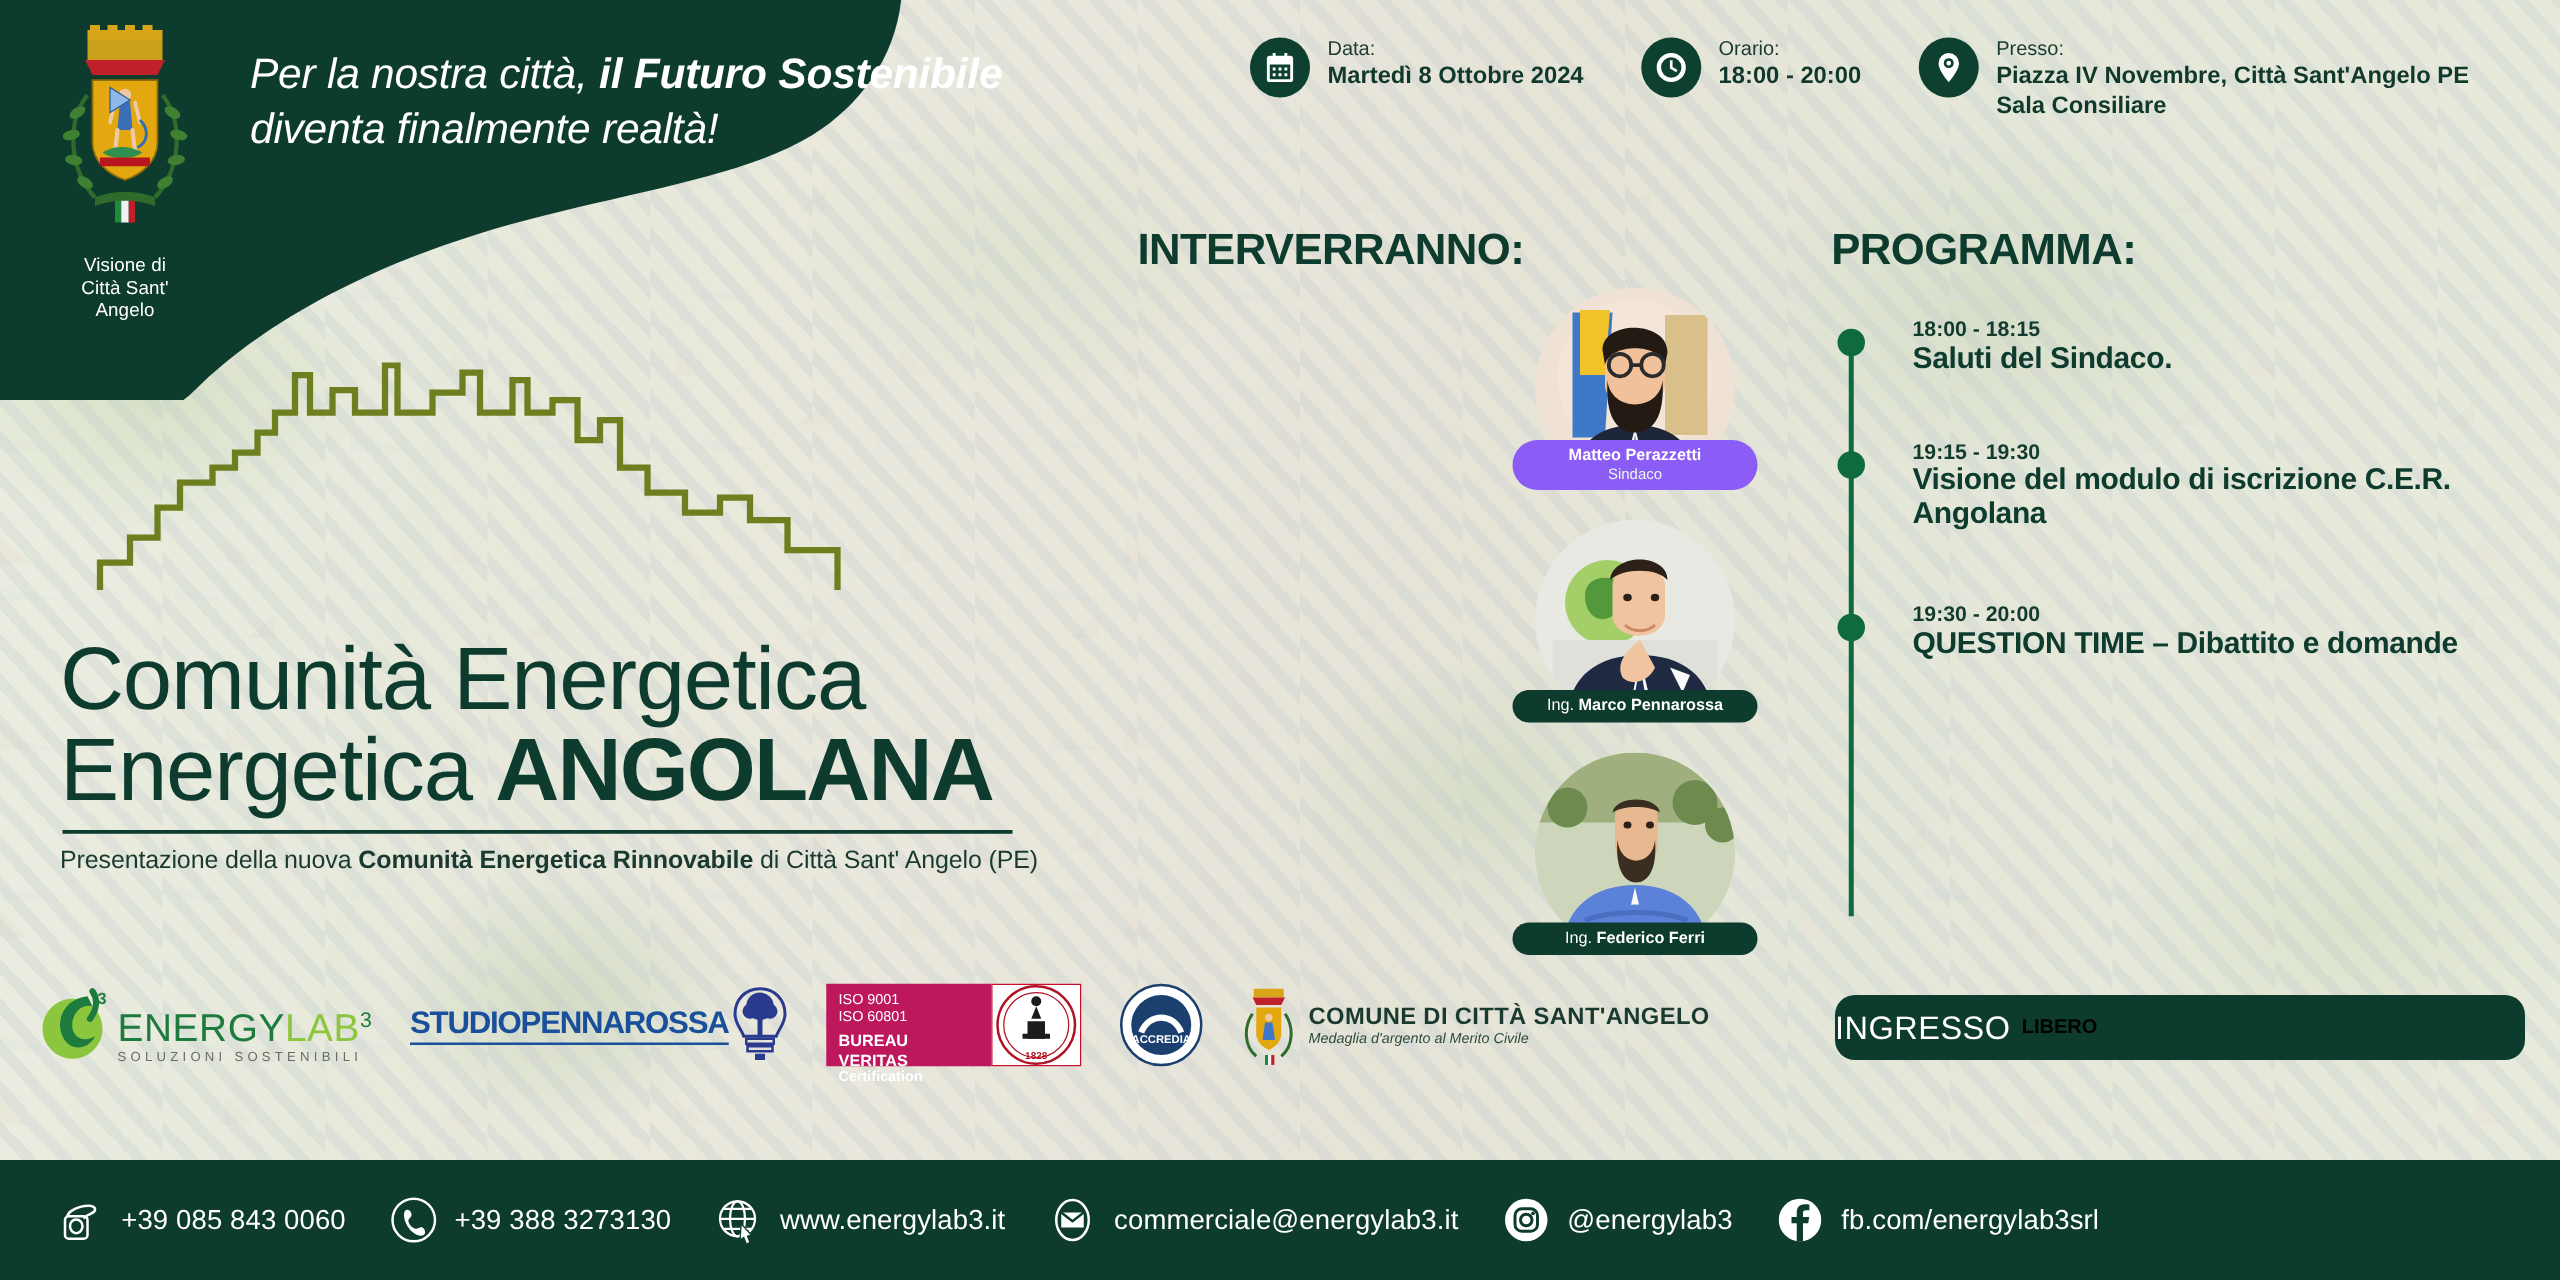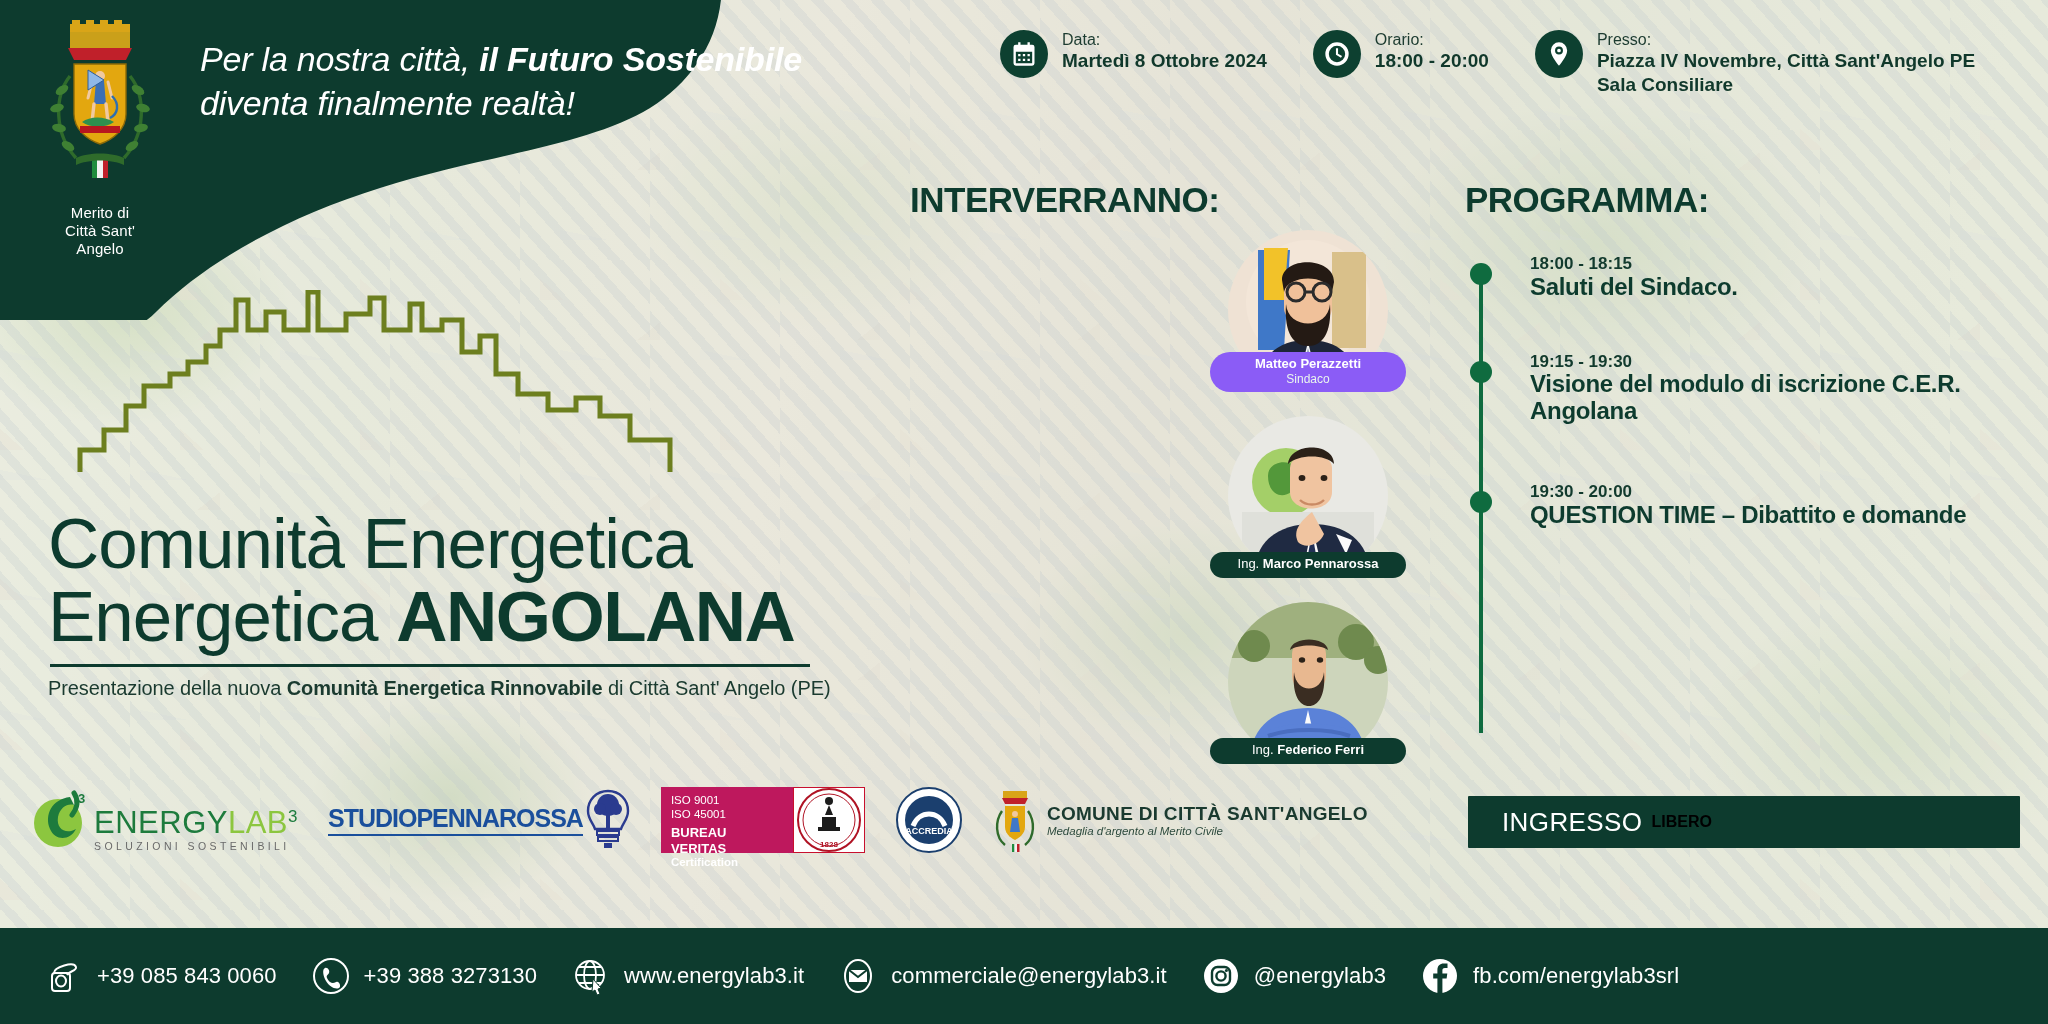--- a/index.html
+++ b/index.html
@@ -120,21 +120,21 @@
 
   .accredia { width:68px; height:68px; }
 
   .comune { display:flex; align-items:center; gap:10px; }
   .comune-crest { width:44px; height:66px; }
   .comune-t1 { font-size:19px; font-weight:700; color:#1a3a2f; letter-spacing:.3px; }
   .comune-t2 { font-size:11.5px; font-style:italic; color:#2c4a3d; }
 
   
   .ingresso { position:absolute; left:1468px; top:796px; width:552px; height:52px; z-index:5;
-    background:#0d3b2e; border-radius:1px; display:flex; align-items:center; padding-left:34px; }
+    background:#0d3b2e; border-radius:16px; display:flex; align-items:center; }
   .ingresso span { color:#fff; font-size:26px; letter-spacing:.4px; font-weight:400; }
   .ingresso b { font-weight:700; margin-left:9px; }
 
   
   .footer { position:absolute; left:0; bottom:0; width:2048px; height:96px; background:#0d3b2e;
     z-index:6; display:flex; align-items:center; padding-left:44px; gap:34px; }
   .fi { display:flex; align-items:center; gap:13px; }
   .fi-ico { width:40px; height:40px; flex:0 0 40px; display:flex; align-items:center; justify-content:center; }
   .fi-ico svg { width:38px; height:38px; }
   .fi-txt { color:#fff; font-size:22px; font-weight:400; letter-spacing:.1px; white-space:nowrap; }
@@ -198,21 +198,21 @@
       </g>
 
       <g>
         <rect x="44" y="138" width="5" height="22" fill="#1f8c3d"></rect>
         <rect x="49" y="138" width="6" height="22" fill="#f2f2f2"></rect>
         <rect x="55" y="138" width="5" height="22" fill="#c0202a"></rect>
         <path d="M28,140 C40,134 64,134 76,140 L76,147 C64,141 40,141 28,147 Z" fill="#2f6b2b"></path>
       </g>
     </svg>
     <div class="crest-cap">
-      <div>Merito di</div>
+      <div>Visione di</div>
       <div>Città Sant' Angelo</div>
     </div>
   </div>
 
   <div class="tagline">
     <div><span>Per la nostra città, </span><b>il Futuro Sostenibile</b></div>
     <div>diventa finalmente realtà!</div>
   </div>
 
   <div class="meta">
@@ -401,21 +401,21 @@
         <circle cx="23" cy="16" r="11" fill="#2a3b8f"></circle>
         <circle cx="15" cy="20" r="6" fill="#2a3b8f"></circle>
         <circle cx="31" cy="20" r="6" fill="#2a3b8f"></circle>
         <rect x="21" y="24" width="4" height="16" fill="#2a3b8f"></rect>
       </svg>
     </div>
 
     <div class="sp bv">
       <div class="bv-red">
         <div class="bv-iso">ISO  9001</div>
-        <div class="bv-iso">ISO 45001</div>
+        <div class="bv-iso">ISO 60801</div>
         <div class="bv-b">BUREAU VERITAS</div>
         <div class="bv-c">Certification</div>
       </div>
       <div class="bv-seal">
         <svg viewBox="0 0 70 66" width="70" height="66">
           <circle cx="35" cy="33" r="31" fill="#fff" stroke="#b01324" stroke-width="2"></circle>
           <circle cx="35" cy="33" r="26" fill="none" stroke="#b01324" stroke-width="1"></circle>
           <path d="M35,18 l4,10 h-8 Z M28,30 h14 v14 h-14 Z" fill="#1c1c1c"></path>
           <circle cx="35" cy="14" r="4" fill="#1c1c1c"></circle>
           <path d="M24,40 h22 v4 h-22 Z" fill="#1c1c1c"></path>

